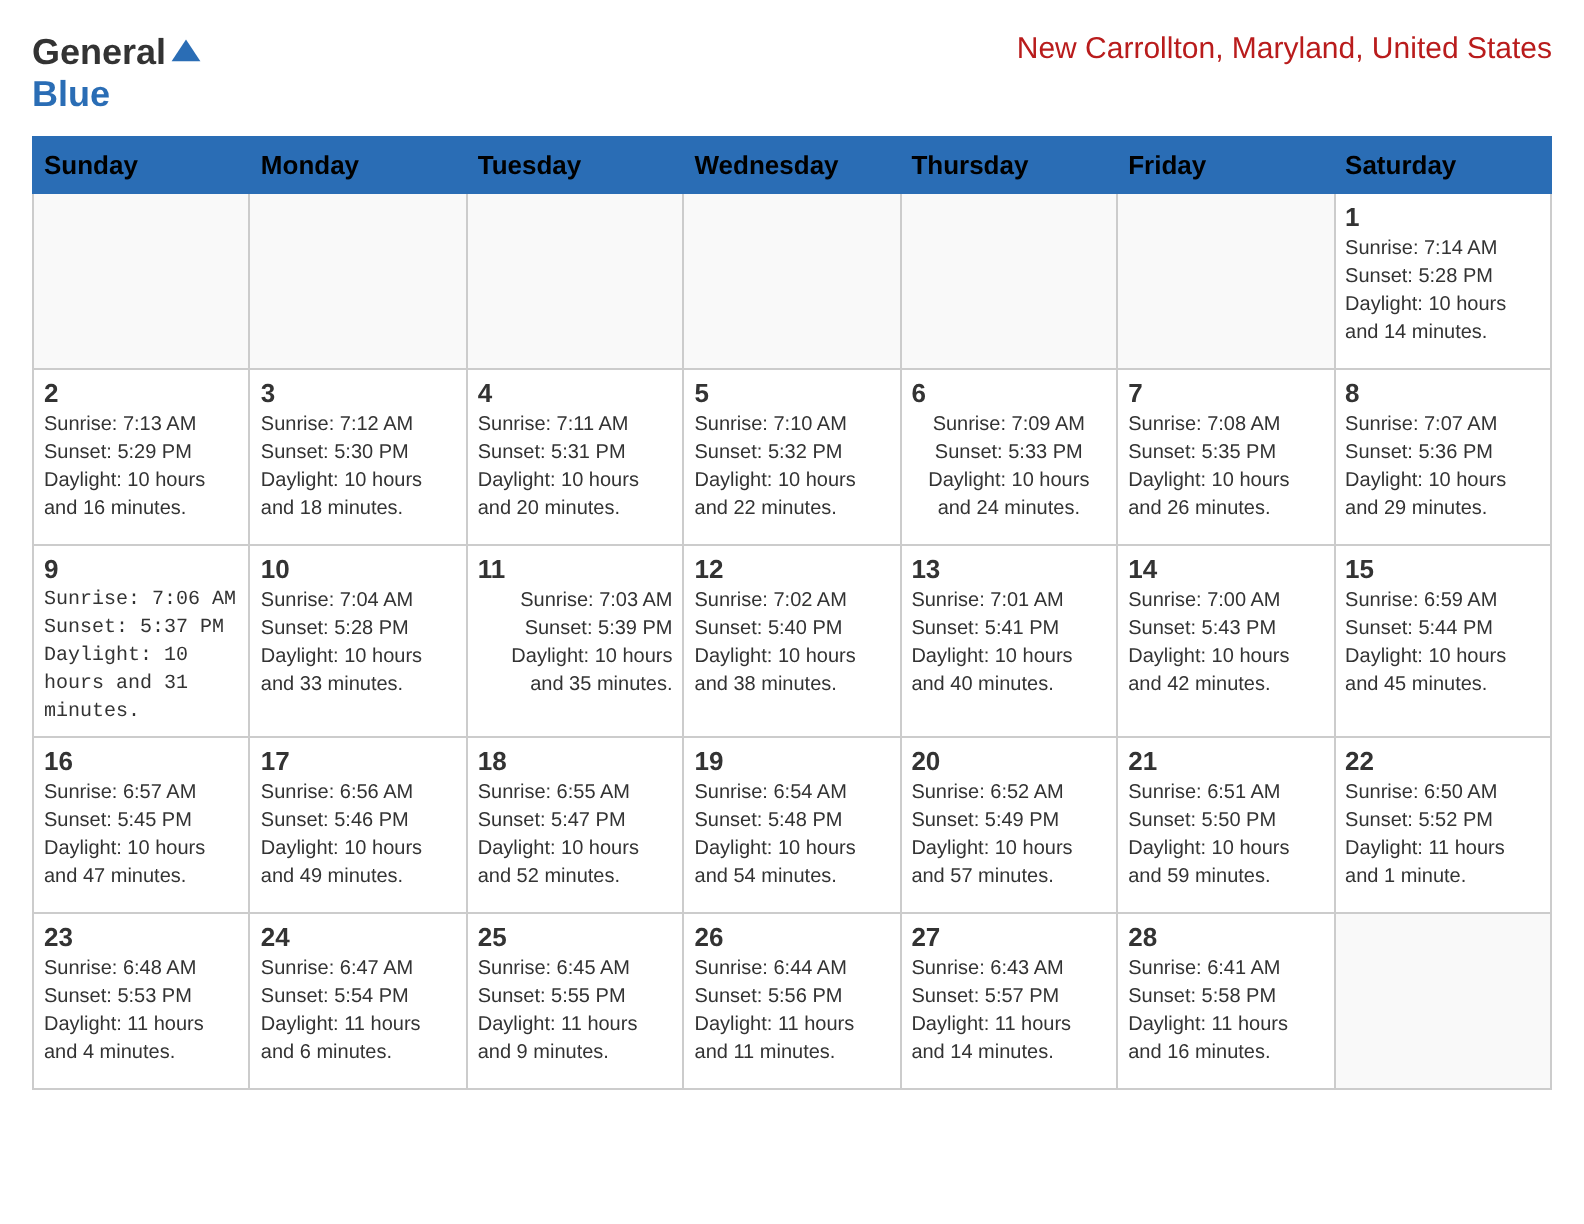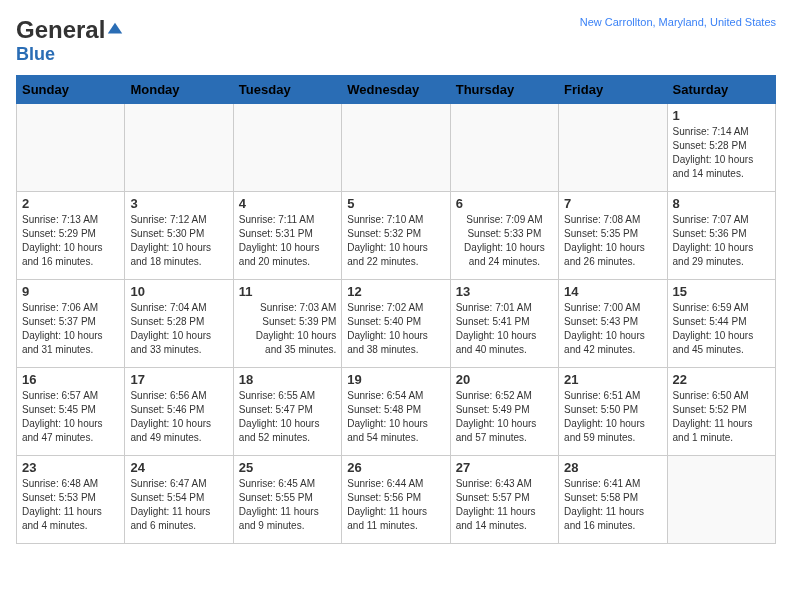--- a/index.html
+++ b/index.html
@@ -17,41 +17,41 @@
       margin-bottom: 10px;
     }
     .logo {
       display: flex;
       flex-direction: column;
       align-items: flex-start;
     }
     .logo-text {
       display: flex;
       align-items: center;
-      font-size: 24px;
+      font-size: 18px;
       font-weight: bold;
     }
     .logo-general { color: #333; }
     .logo-blue { color: #2a6db5; }
     .logo-icon {
       width: 18px;
       height: 18px;
       margin-left: 1px;
     }
     .title-block {
       text-align: right;
     }
     .month-title {
       font-size: 36px;
       font-weight: normal;
       color: #333;
     }
     .location-title {
-      font-size: 11px;
-      color: #3b82f6;
+      font-size: 15px;
+      color: #b91c1c;
     }
     table {
       width: 100%;
       border-collapse: collapse;
       border: 1px solid #ccc;
     }
     thead tr {
       background-color: #2a6db5;
     }
     thead th {
@@ -177,21 +177,21 @@
         <td>
           <span class="day-number">8</span>
           <div class="day-info" style="white-space: pre-line;">Sunrise: 7:07 AM
 Sunset: 5:36 PM
 Daylight: 10 hours and 29 minutes.</div>
         </td>
       </tr>
       <tr>
         <td>
           <span class="day-number">9</span>
-          <div class="day-info" style="white-space: pre-line;">Sunrise: 7:06 AM
+          <div class="day-info" style="white-space: pre-line; font-family: Liberation Mono, monospace;">Sunrise: 7:06 AM
 Sunset: 5:37 PM
 Daylight: 10 hours and 31 minutes.</div>
         </td>
         <td>
           <span class="day-number">10</span>
           <div class="day-info" style="white-space: pre-line;">Sunrise: 7:04 AM
 Sunset: 5:28 PM
 Daylight: 10 hours and 33 minutes.</div>
         </td>
         <td>

